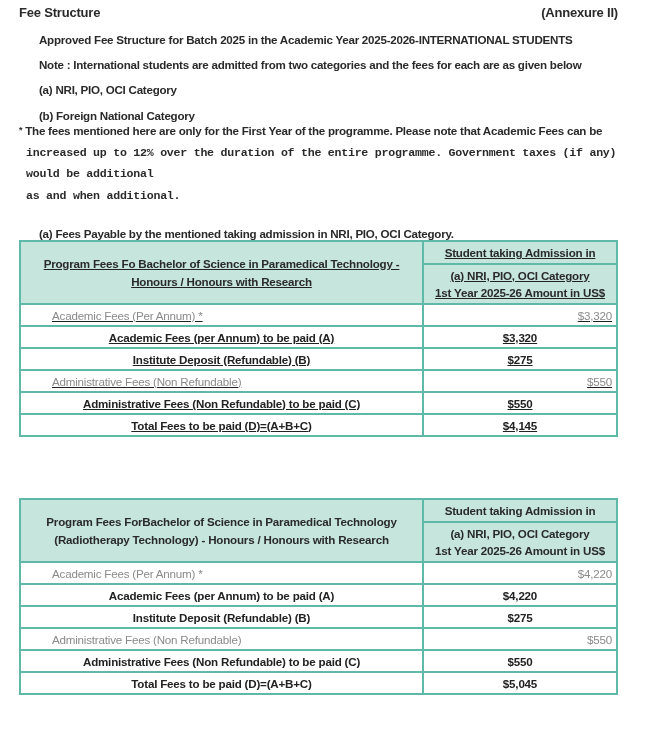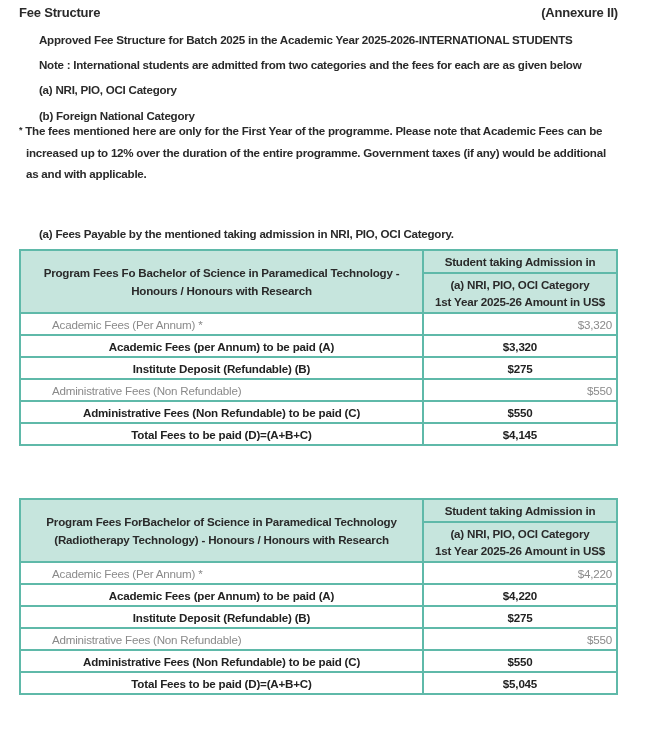--- a/index.html
+++ b/index.html
@@ -1,21 +1,21 @@
 <!DOCTYPE html>
 <html><head>
 <meta charset="utf-8">
 <style>
   html, body { margin:0; padding:0; background:#ffffff; }
   body { width:647px; height:735px; position:relative; font-family:"Liberation Sans", sans-serif; color:#222; overflow:hidden; }
   .title-row { position:absolute; left:19px; right:29px; top:5px; display:flex; justify-content:space-between; font-size:13px; font-weight:bold; color:#2a2a2a; letter-spacing:-0.2px; }
   .line { position:absolute; left:19px; font-size:11.6px; font-weight:bold; color:#2a2a2a; letter-spacing:-0.25px; white-space:nowrap;margin-left:20px; }
   .note { position:absolute; left:19px; top:120px; width:605px; font-size:11.6px; font-weight:bold; color:#2a2a2a; letter-spacing:-0.25px; line-height:21.5px; }
   .note .star { font-size:9px; vertical-align:top; }
-  .note .indent { padding-left:7px; display:block; }
+  .note .indent { padding-left:7px; display:block;font-family:Liberation Mono, monospace; }
   table.fee { position:absolute; left:19px; width:599px; border-collapse:collapse; font-size:11.6px; letter-spacing:-0.2px; }
   table.fee td, table.fee th { border:2px solid #5fb9a9; }
   table.fee th { background:#c6e5dd; font-weight:bold; color:#2a2a2a; text-align:center; }
   th.prog { width:385px; padding:4px 8px; line-height:18px; }
   th.hdr1 { height:21px; padding:0 4px; }
   th.hdr2 { padding:2px 4px; line-height:17px; }
   table.fee td { height:20px; padding:0 4px; }
   td.lbl { text-align:left; }
   td.val { text-align:right; }
   tr.light td { color:#8a8a8a; font-weight:normal;padding-left:31px; }
@@ -31,26 +31,26 @@
 
 <div class="line" style="top:33px;">Approved Fee Structure for Batch 2025 in the Academic Year 2025-2026-INTERNATIONAL STUDENTS</div>
 <div class="line" style="top:58px;">Note : International students are admitted from two categories and the fees for each are as given below</div>
 <div class="line" style="top:83px;">(a) NRI, PIO, OCI Category</div>
 <div class="line" style="top:109px;">(b) Foreign National Category</div>
 
 <div class="note">
   <span class="star">*</span>
   <span>The fees mentioned here are only for the First Year of the programme. Please note that Academic Fees can be</span>
   <span class="indent">increased up to 12% over the duration of the entire programme. Government taxes (if any) would be additional</span>
-  <span class="indent">as and with applicable.</span>
+  <span class="indent">as and when additional.</span>
 </div>
 
 <div class="line" style="top:227px;">(a) Fees Payable by the mentioned taking admission in NRI, PIO, OCI Category.</div>
 
-<table class="fee" style="top:249px;">
+<table class="fee" style="top:240px;text-decoration:underline;">
   <thead>
     <tr>
       <th class="prog" rowspan="2">
         <span>Program Fees Fo Bachelor of Science in Paramedical Technology -</span><br>
         <span>Honours / Honours with Research</span>
       </th>
       <th class="hdr1">Student taking Admission in</th>
     </tr>
     <tr>
       <th class="hdr2">

